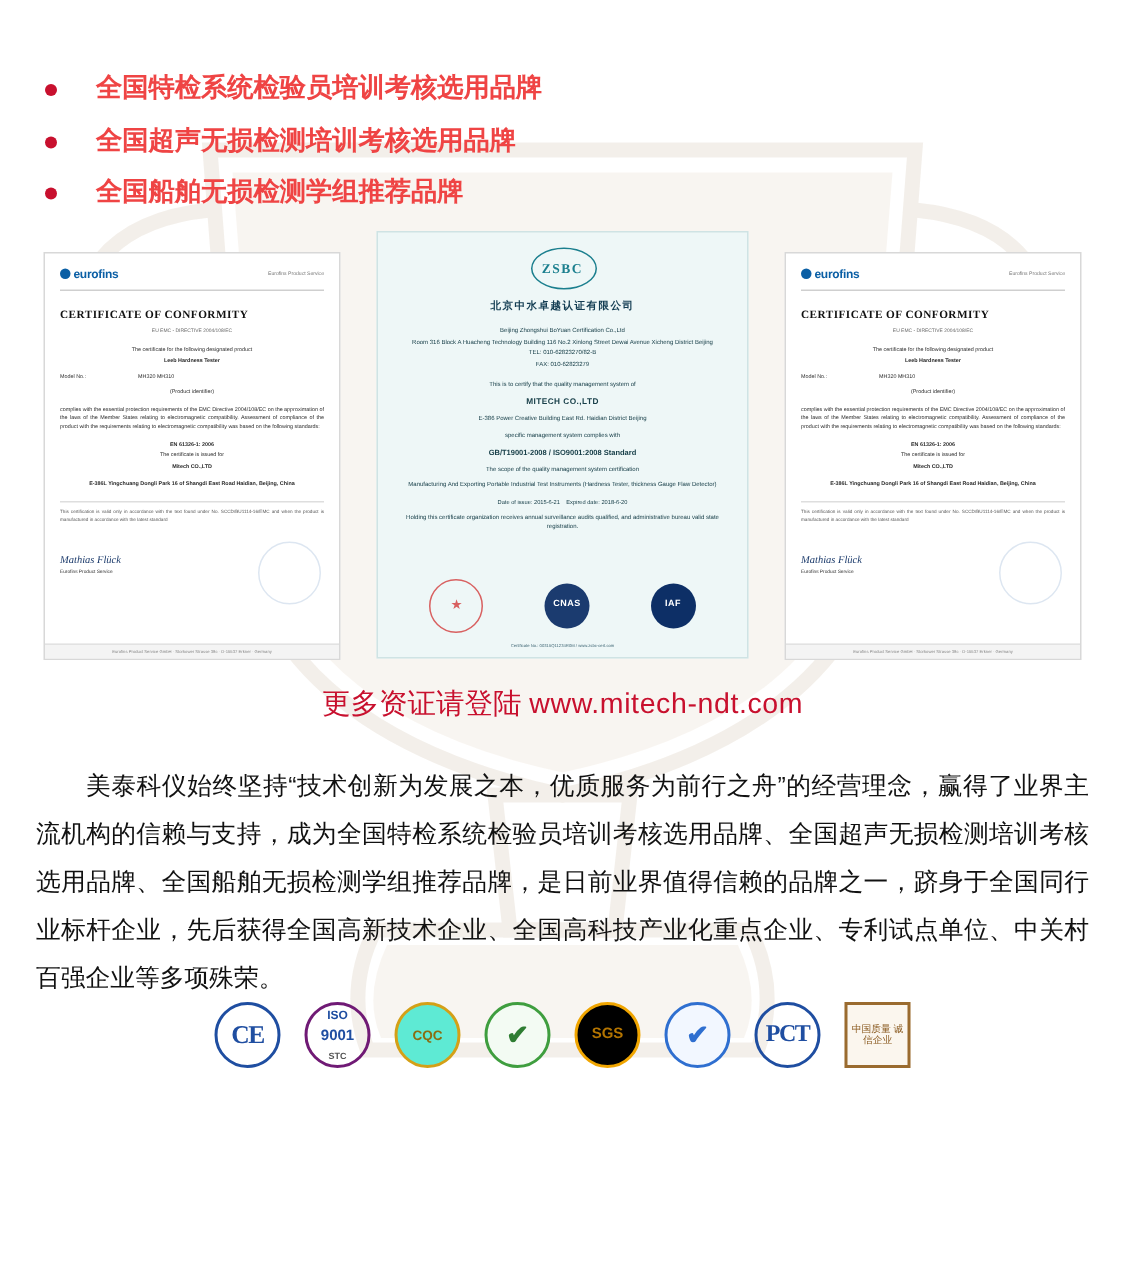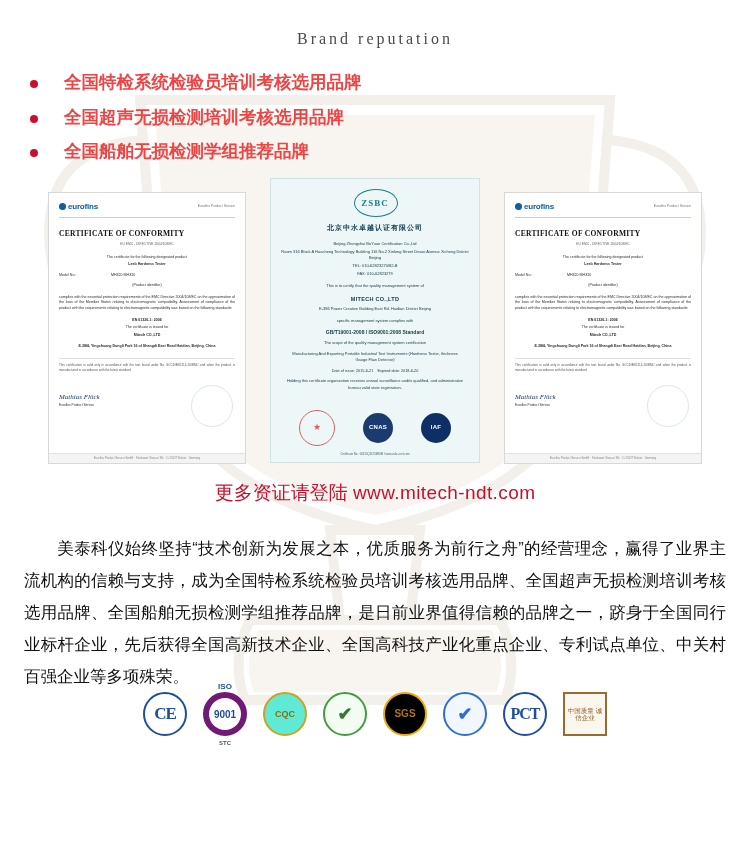--- a/index.html
+++ b/index.html
@@ -105,21 +105,21 @@
   .cert.side {
     width: 198px;
     height: 272px;
     margin-top: 14px;
     padding: 8px 10px;
     font-size: 3.6px;
     color: #2b2b2b;
     line-height: 1.55;
   }
   .cert.center {
-    width: 210px;
+    width: 248px;
     height: 285px;
     margin: 0 8px;
     padding: 10px 10px 8px 10px;
     background: #eef7f7;
     border: 1px solid #cfe3e4;
     font-size: 4px;
     color: #19404a;
     line-height: 1.6;
     text-align: center;
   }
@@ -379,25 +379,25 @@
     line-height: 1.05;
   }
   .b-ce {
     border: 2px solid #1f4ea1;
     color: #1f4ea1;
     font-family: "Liberation Serif", serif;
     font-size: 17px;
     letter-spacing: -1px;
   }
   .b-iso {
-    border: 6px solid #701a75;
+    border: 2px solid #701a75;
     color: #1f4ea1;
     font-size: 8px;
     flex-direction: column;
-    gap: 19px;
+    gap: 5px;
   }
   .b-iso .n { font-size: 10px; }
   .b-iso .s { font-size: 6px; color:#555; }
   .b-gold {
     border: 2px solid #d4a017;
     background: #5eead4;
     color: #8a6d12;
     font-size: 9px;
   }
   .b-check {
@@ -452,21 +452,20 @@
       <path d="M330 470 H420 L410 560 H340 Z"></path>
       <path d="M250 560 H500 Q520 600 505 640 H245 Q230 600 250 560 Z"></path>
     </g>
     <g fill="#f3ece4">
       <path d="M155 55 H595 L576 295 Q548 418 375 455 Q202 418 174 295 Z"></path>
       <path d="M258 570 H492 Q508 604 496 632 H254 Q242 604 258 570 Z"></path>
     </g>
   </svg>
 
   <div class="header">
-    <div class="en">Brand reputation</div>
   </div>
 
   <ul class="bullets">
     <li>
       <span class="dot"></span>
       <span>全国特检系统检验员培训考核选用品牌</span>
     </li>
     <li>
       <span class="dot"></span>
       <span>全国超声无损检测培训考核选用品牌</span>

